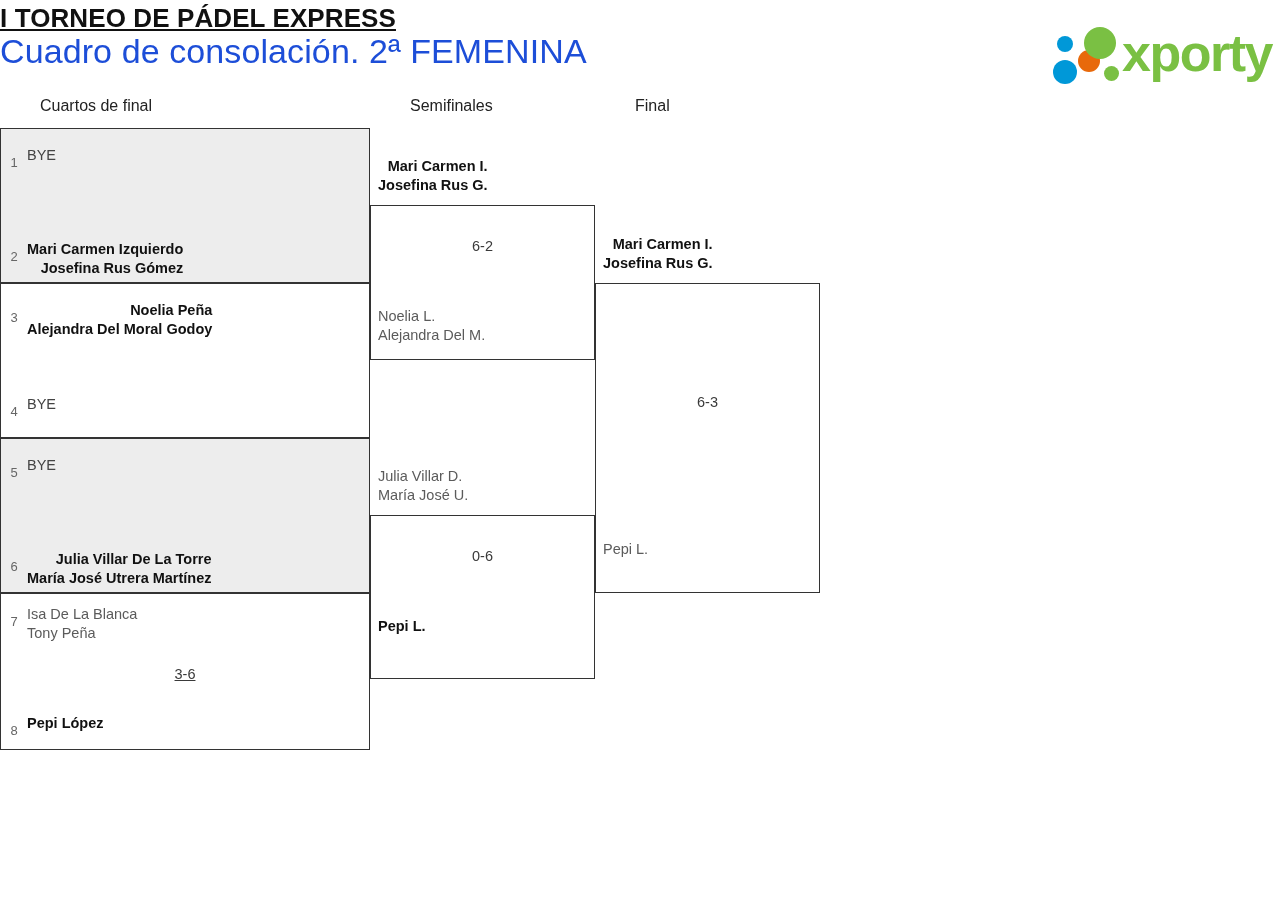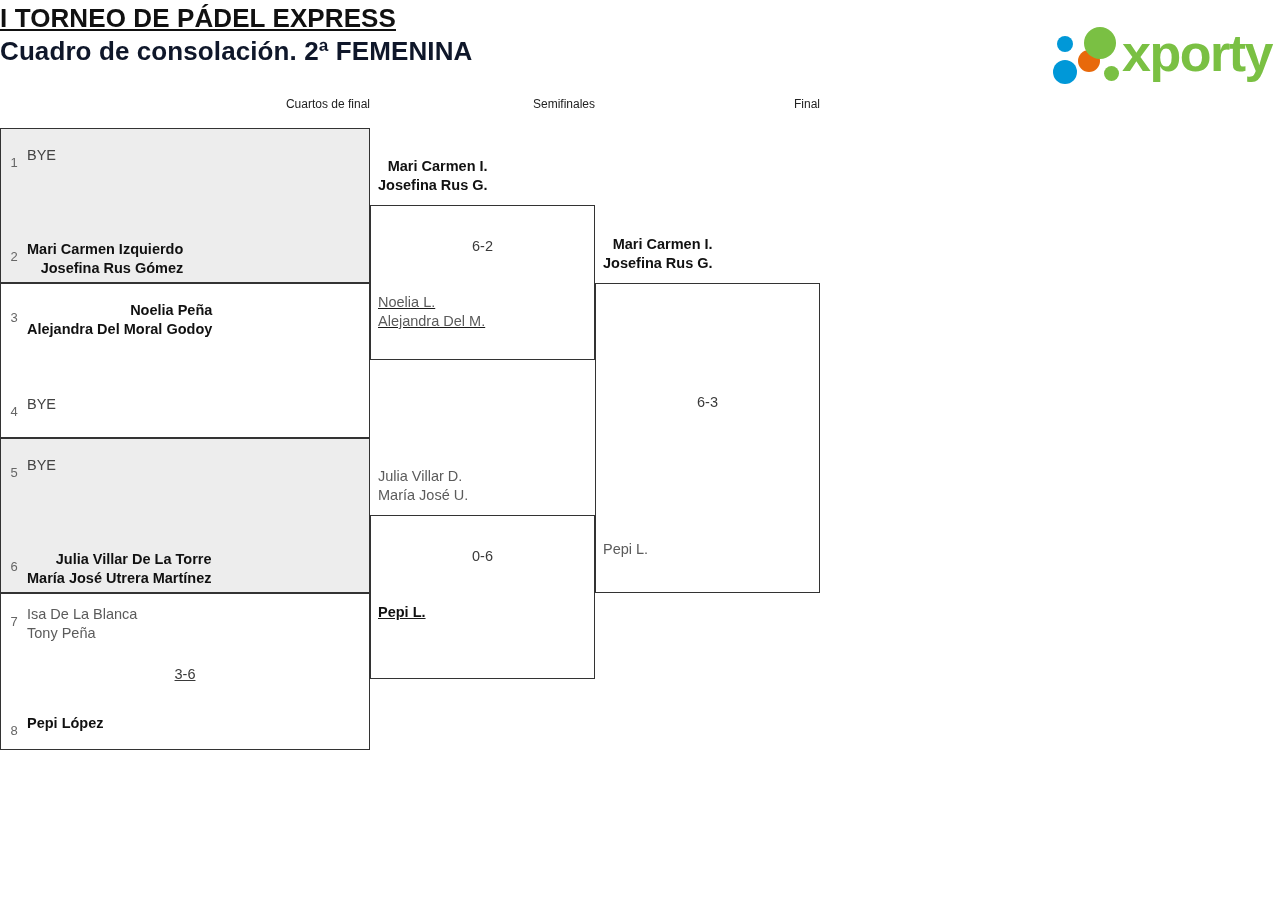--- a/index.html
+++ b/index.html
@@ -30,25 +30,25 @@
   .title-line1 {
     font-size: 26px;
     font-weight: bold;
     letter-spacing: 0.1px;
     line-height: 33px;
     color: #111111;
     white-space: nowrap;
     text-decoration: underline;
   }
   .title-line2 {
-    font-size: 26px;
-    font-weight: bold;
+    font-size: 34px;
+    font-weight: normal;
     letter-spacing: 0.1px;
     line-height: 33px;
-    color: #0f172a;
+    color: #1d4ed8;
     white-space: nowrap;
   }
 
   
   .logo {
     position: absolute;
     right: 6px; top: 24px;
     width: 226px; height: 58px;
   }
   .logo-dots {
@@ -68,25 +68,26 @@
     font-size: 52px;
     font-weight: bold;
     color: #7ac043;
     letter-spacing: -1.5px;
     line-height: 62px;
   }
 
   
   .round-head {
     position: absolute;
-    font-size: 12px;
+    font-size: 16px;
     font-weight: normal;
     color: #222222;
-    text-align: right;
+    text-align: left;
     white-space: nowrap;
+    margin-left: 40px;
   }
   #round-head-0 { left: 0px;   top: 97px; width: 370px; }
   #round-head-1 { left: 370px; top: 97px; width: 225px; }
   #round-head-2 { left: 595px; top: 97px; width: 225px; }
 
   
   .bracket {
     position: absolute;
     left: 0; top: 0;
     width: 1280px; height: 916px;
@@ -158,21 +159,21 @@
     position: absolute;
     left: 0;
     width: 100%;
     text-align: center;
     font-size: 14.5px;
     color: #3a3a3a;
     line-height: 18px;
   }
 
   .sf-slot-a { top: -50px; }
-  .sf-slot-b { top: 86px; text-decoration: underline; }
+  .sf-slot-b { top: 100px; }
   .f-slot-a  { top: -50px; }
   .f-slot-b  { top: 255px; }
 </style>
 </head>
 <body>
 
 <div class="page-header">
   <div class="title-block">
     <div class="title-line1">I TORNEO DE PÁDEL EXPRESS</div>
     <div class="title-line2">Cuadro de consolación. 2ª FEMENINA</div>

